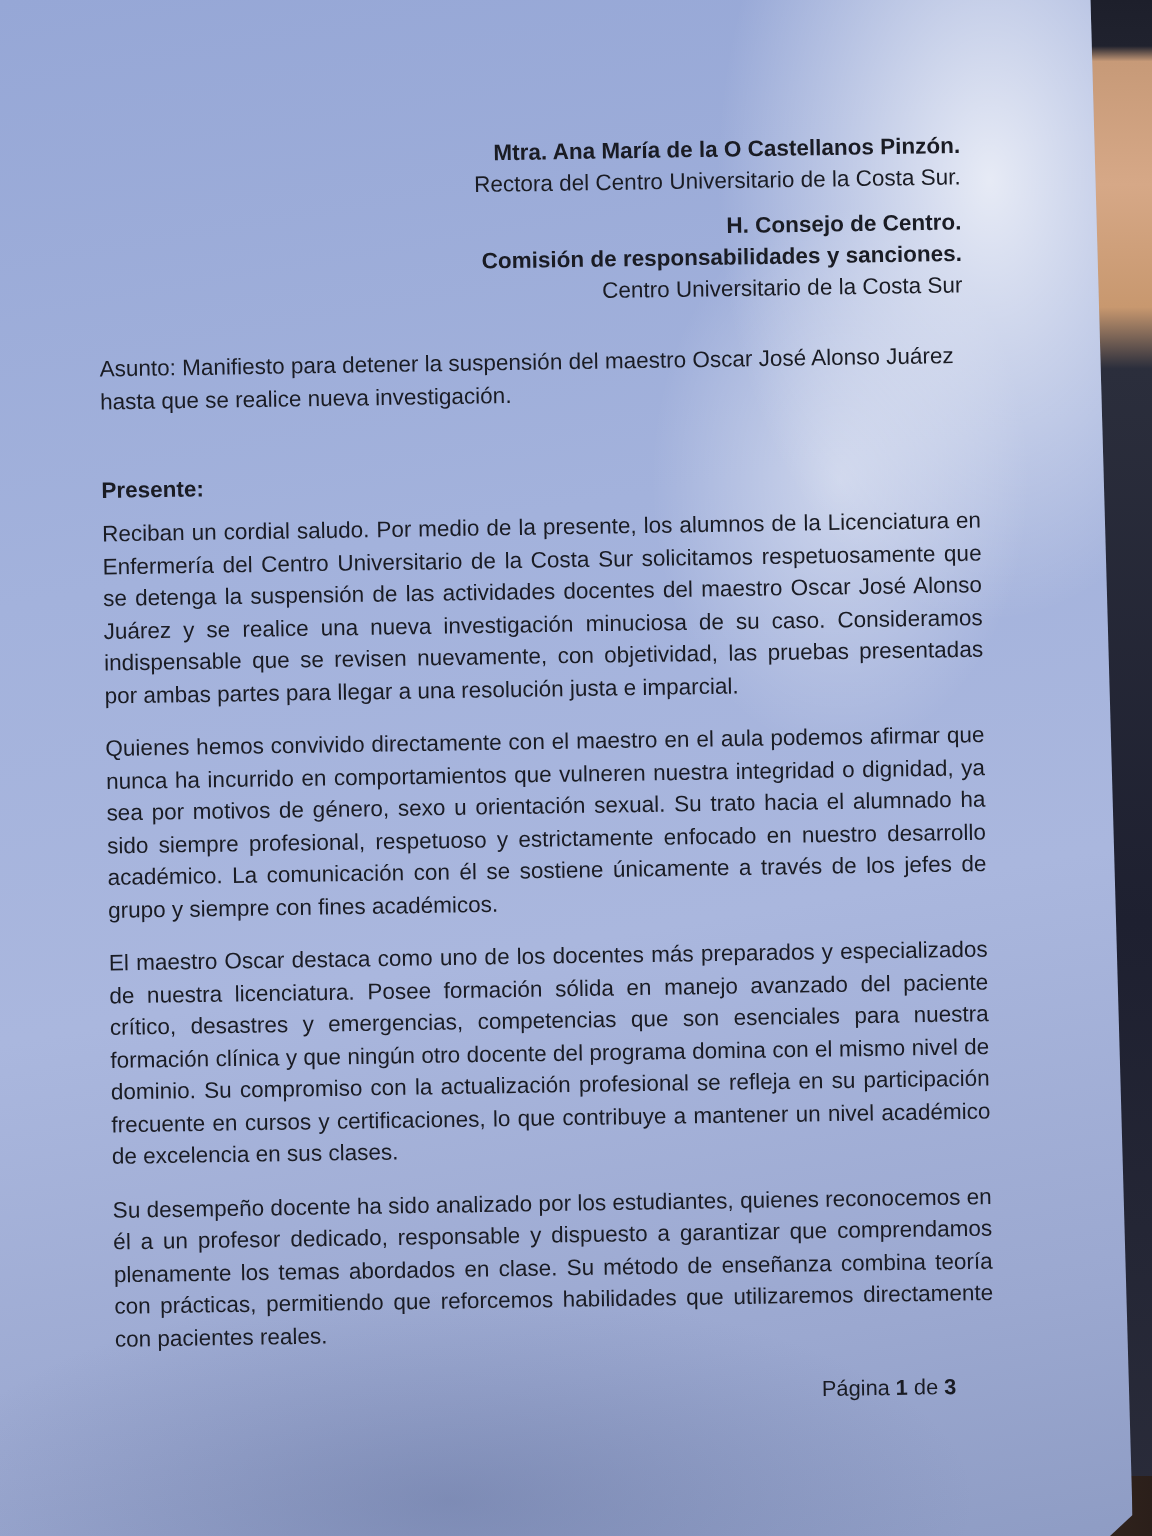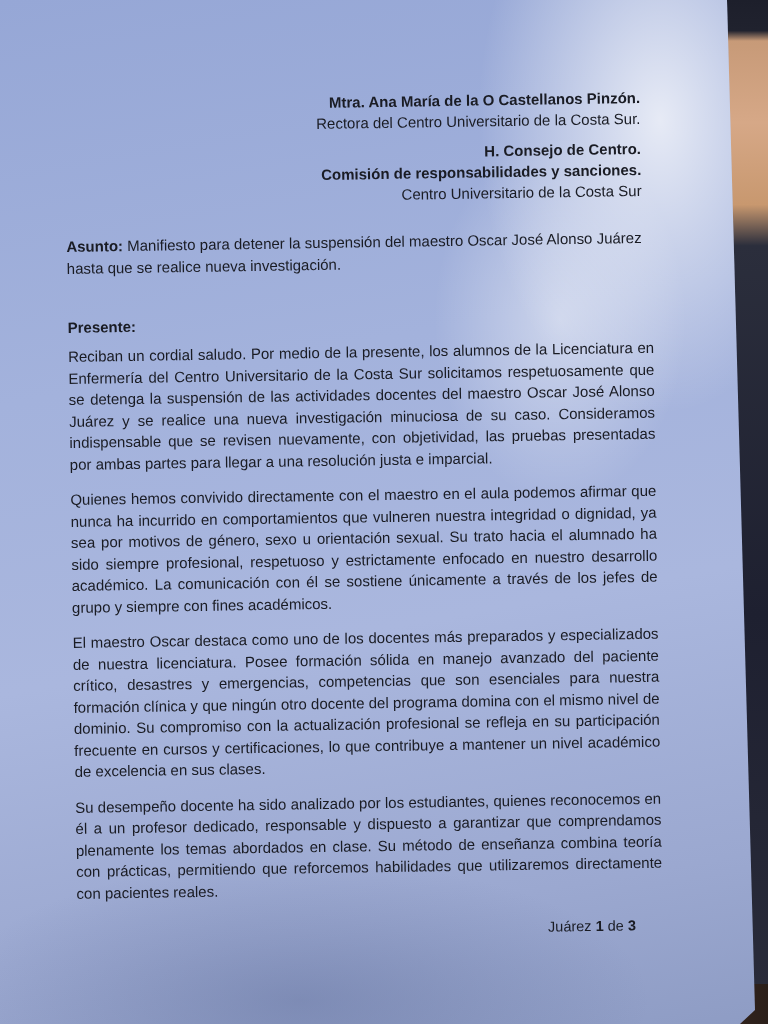--- a/index.html
+++ b/index.html
@@ -29,21 +29,21 @@
       position: absolute; left: 64px; top: 96px; width: 586px;
       color: #1a1c24;
       transform: rotate(-0.9deg);
       transform-origin: 0 0;
     }
     .recipients { text-align: right; margin-right: 10px; }
     .recipients .line { font-size: 15px; line-height: 21px; display: block; }
     .recipients .bold { font-weight: bold; }
     .recipients .gap { margin-top: 9px; }
     .subject { margin-top: 26px; font-size: 15px; line-height: 22px; }
-    .subject .label { font-weight: bold; }
+    .subject .label { font-weight: normal; }
     .greeting-head { margin-top: 38px; font-size: 15px; font-weight: bold; line-height: 20px; }
     .para {
       font-size: 15px; line-height: 21.5px; text-align: justify; margin: 8px 0 0 0;
     }
     .para + .para { margin-top: 14px; }
     .footer {
       position: absolute; left: 548px; top: 918px;
       font-size: 14.5px; color: #1a1c24; transform: rotate(-0.9deg);
     }
     .footer b { font-weight: bold; }
@@ -71,17 +71,17 @@
 
   <div class="greeting-head">Presente:</div>
 
   <p class="para">Reciban un cordial saludo. Por medio de la presente, los alumnos de la Licenciatura en Enfermería del Centro Universitario de la Costa Sur solicitamos respetuosamente que se detenga la suspensión de las actividades docentes del maestro Oscar José Alonso Juárez y se realice una nueva investigación minuciosa de su caso. Consideramos indispensable que se revisen nuevamente, con objetividad, las pruebas presentadas por ambas partes para llegar a una resolución justa e imparcial.</p>
   <p class="para">Quienes hemos convivido directamente con el maestro en el aula podemos afirmar que nunca ha incurrido en comportamientos que vulneren nuestra integridad o dignidad, ya sea por motivos de género, sexo u orientación sexual. Su trato hacia el alumnado ha sido siempre profesional, respetuoso y estrictamente enfocado en nuestro desarrollo académico. La comunicación con él se sostiene únicamente a través de los jefes de grupo y siempre con fines académicos.</p>
   <p class="para">El maestro Oscar destaca como uno de los docentes más preparados y especializados de nuestra licenciatura. Posee formación sólida en manejo avanzado del paciente crítico, desastres y emergencias, competencias que son esenciales para nuestra formación clínica y que ningún otro docente del programa domina con el mismo nivel de dominio. Su compromiso con la actualización profesional se refleja en su participación frecuente en cursos y certificaciones, lo que contribuye a mantener un nivel académico de excelencia en sus clases.</p>
   <p class="para">Su desempeño docente ha sido analizado por los estudiantes, quienes reconocemos en él a un profesor dedicado, responsable y dispuesto a garantizar que comprendamos plenamente los temas abordados en clase. Su método de enseñanza combina teoría con prácticas, permitiendo que reforcemos habilidades que utilizaremos directamente con pacientes reales.</p>
 </div>
 
 <div class="footer">
-  <span>Juárez</span>
+  <span>Página</span>
   <b>1</b>
   <span>de</span>
   <b>3</b>
 </div>
 
 </body></html>

